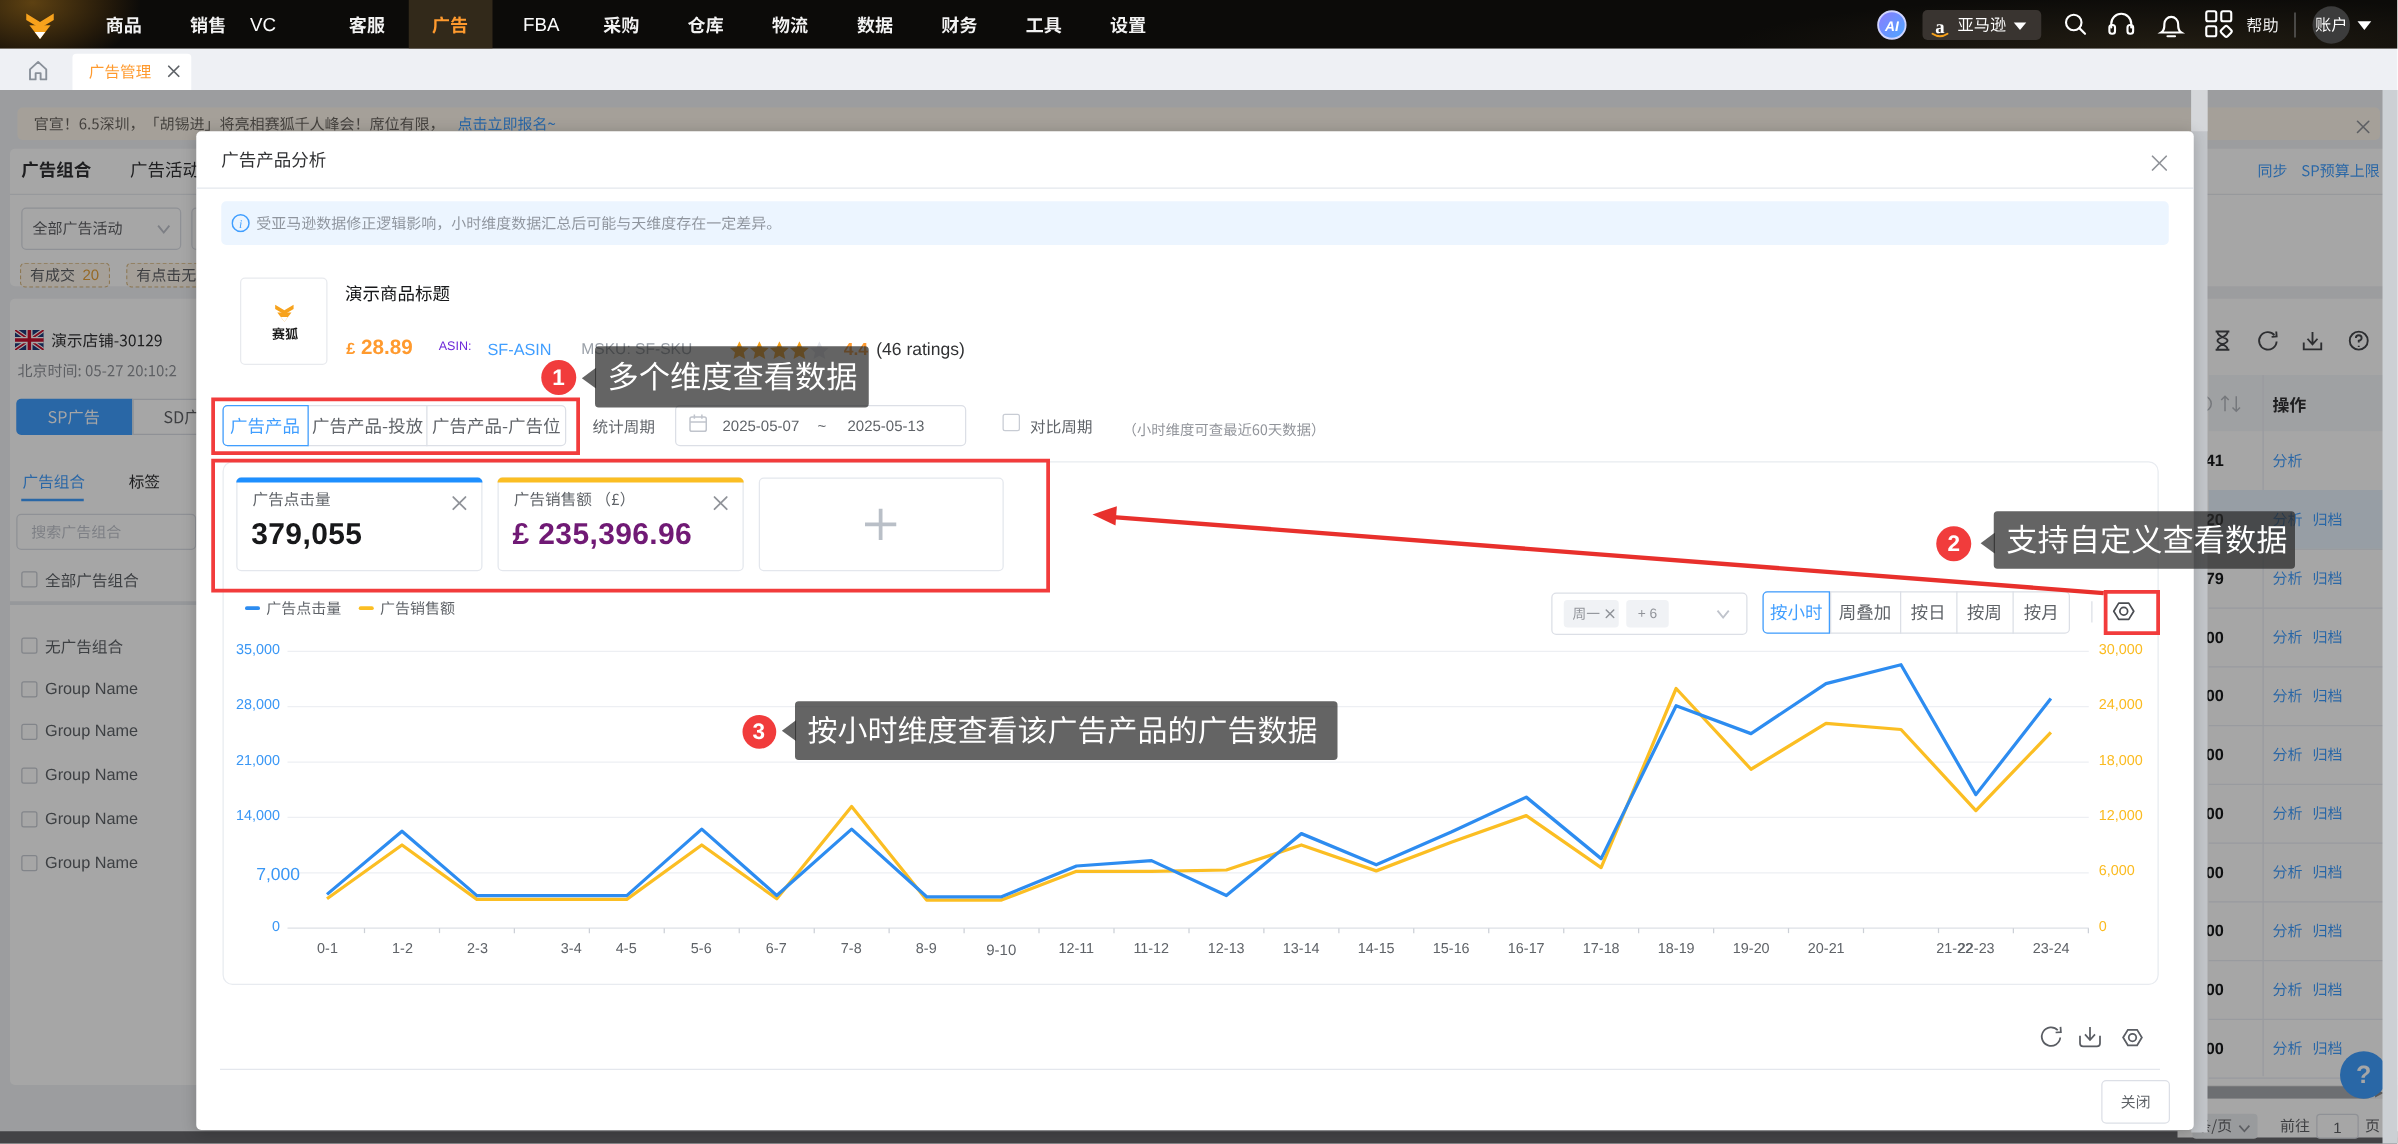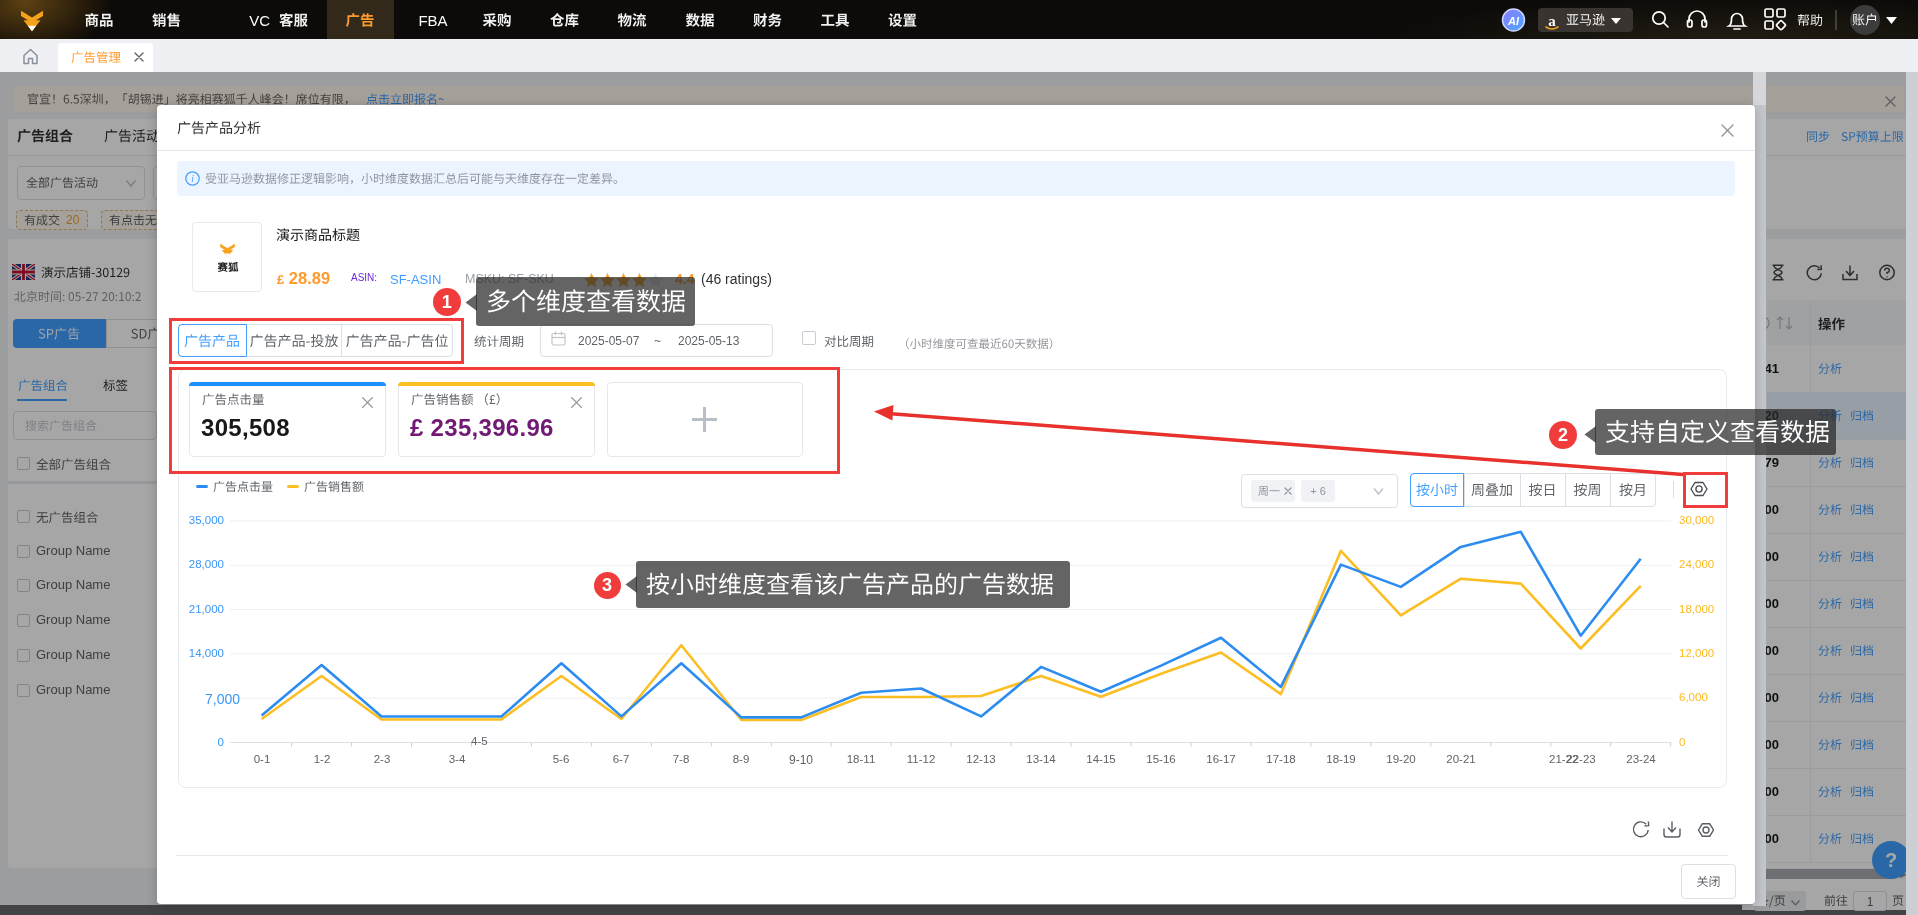--- a/index.html
+++ b/index.html
@@ -365,21 +365,21 @@
 <div class="abs" style="left:1906px;top:72px;width:12px;height:843px;background:#ccd0d4;z-index:11"></div>
 <div class="abs" style="left:1753px;top:72px;width:13px;height:834px;background:#c3c6ca;z-index:11"></div>
 <div class="abs" style="left:1753px;top:72px;width:13px;height:33px;background:#d5d7da;z-index:11"></div>
 <div class="abs" style="left:0;top:0;width:1918px;height:39px;background:radial-gradient(120px 75px at 26px 2px,rgba(206,140,30,.42),rgba(120,75,14,.18) 55%,rgba(0,0,0,0) 72%),radial-gradient(500px 60px at 1730px 39px,rgba(85,70,40,.30),rgba(0,0,0,0) 70%),#0c0b09"></div>
 <svg class="abs" style="left:19px;top:10px" width="26" height="22" viewBox="0 0 30 26">
 <path d="M2 1 L15 9 L28 1 L28 7 L15 15 L2 7 Z" fill="#f7a21c"></path>
 <path d="M5 12 L25 12 L15 25 Z" fill="#f7a21c"></path>
 <path d="M10 18.5 L20 18.5 L15 25 Z" fill="#fff"></path>
   </svg>
 <div class="abs" style="left:327px;top:0;width:67px;height:39px;background:#32291a"></div>
-<div class="abs" style="left:230px;top:12px;width:80px;margin-left:-40px;text-align:right;font-size:15px;color:#fdfdfd">VC</div>
+<div class="abs" style="left:240px;top:12px;width:80px;margin-left:-40px;text-align:left;font-size:15px;color:#fdfdfd">VC</div>
 <div class="abs" style="left:433px;top:12px;width:80px;margin-left:-40px;text-align:center;font-size:15px;color:#fdfdfd">FBA</div>
 <svg class="abs" style="left:1498px;top:4px" width="410" height="32" viewBox="0 0 410 32">
 <defs>
       <linearGradient id="aigr" x1="0" y1="0" x2="1" y2="1">
 <stop offset="0" stop-color="#8d7bff"></stop>
         <stop offset="1" stop-color="#4aa8ff"></stop>
       </linearGradient>
     </defs>
 <circle cx="15.5" cy="16" r="11" fill="url(#aigr)" stroke="#cfd4ff" stroke-width="1.5"></circle>
 <text x="15.5" y="20.5" font-size="11" font-weight="bold" font-style="italic" fill="#fff" text-anchor="middle" font-family="Liberation Sans">AI</text>
@@ -522,21 +522,21 @@
 <line x1="4.5" y1="0.5" x2="4.5" y2="4" stroke="#c0c4cc" stroke-width="1.2"></line>
 <line x1="10.5" y1="0.5" x2="10.5" y2="4" stroke="#c0c4cc" stroke-width="1.2"></line>
   </svg>
 <div class="abs" style="z-index:21;left:578px;top:334px;font-size:12px;color:#5f6368">2025-05-07</div>
 <div class="abs" style="z-index:21;left:654px;top:334px;font-size:12px;color:#5f6368">~</div>
 <div class="abs" style="z-index:21;left:678px;top:334px;font-size:12px;color:#5f6368">2025-05-13</div>
 <div class="abs" style="z-index:21;left:802px;top:331px;width:14px;height:14px;border:1px solid #c8ccd4;border-radius:2px;background:#fff"></div>
 <div class="abs" style="z-index:21;left:178px;top:369px;width:1549px;height:419px;border:1px solid #e8ebf0;border-radius:8px;background:#fff"></div>
 <div class="abs" style="z-index:21;left:189px;top:382px;width:197px;height:75px;border:1px solid #e4e7ed;border-radius:4px;background:#fff"></div>
 <div class="abs" style="z-index:21;left:189px;top:382px;width:197px;height:4px;background:#1e8fff;border-radius:4px 4px 0 0"></div>
-<div class="abs" style="z-index:21;left:201px;top:414px;font-size:24px;font-weight:bold;color:#17181a;letter-spacing:.3px">305,508</div>
+<div class="abs" style="z-index:21;left:201px;top:414px;font-size:24px;font-weight:bold;color:#17181a;letter-spacing:.3px">379,055</div>
 <svg class="abs" style="left:361px;top:396px;z-index:21" width="13" height="13" viewBox="0 0 12 12">
 <path d="M1.5 1.5 L10.5 10.5 M10.5 1.5 L1.5 10.5" stroke="#909399" stroke-width="1.3" stroke-linecap="round"></path>
   </svg>
 <div class="abs" style="z-index:21;left:398px;top:382px;width:197px;height:75px;border:1px solid #e4e7ed;border-radius:4px;background:#fff"></div>
 <div class="abs" style="z-index:21;left:398px;top:382px;width:197px;height:4px;background:#fbbe23;border-radius:4px 4px 0 0"></div>
 <div class="abs" style="z-index:21;left:410px;top:414px;font-size:24px;font-weight:bold;color:#701a75;letter-spacing:.3px">£ 235,396.96</div>
 <svg class="abs" style="left:570px;top:396px;z-index:21" width="13" height="13" viewBox="0 0 12 12">
 <path d="M1.5 1.5 L10.5 10.5 M10.5 1.5 L1.5 10.5" stroke="#909399" stroke-width="1.3" stroke-linecap="round"></path>
   </svg>
 <div class="abs" style="z-index:21;left:607px;top:382px;width:196px;height:75px;border:1px solid #e4e7ed;border-radius:4px;background:#fff"></div>
@@ -607,27 +607,27 @@
 <div class="abs" style="z-index:21;left:1679px;top:514px;width:47px;font-size:11.5px;color:#fbbb20">30,000</div>
 <div class="abs" style="z-index:21;left:1679px;top:558px;width:47px;font-size:11.5px;color:#fbbb20">24,000</div>
 <div class="abs" style="z-index:21;left:1679px;top:603px;width:47px;font-size:11.5px;color:#fbbb20">18,000</div>
 <div class="abs" style="z-index:21;left:1679px;top:647px;width:47px;font-size:11.5px;color:#fbbb20">12,000</div>
 <div class="abs" style="z-index:21;left:1679px;top:691px;width:47px;font-size:11.5px;color:#fbbb20">6,000</div>
 <div class="abs" style="z-index:21;left:1679px;top:736px;width:47px;font-size:11.5px;color:#fbbb20">0</div>
 <div class="abs" style="z-index:21;left:232px;top:753px;width:60px;text-align:center;font-size:11.5px;color:#5f6368">0-1</div>
 <div class="abs" style="z-index:21;left:292px;top:753px;width:60px;text-align:center;font-size:11.5px;color:#5f6368">1-2</div>
 <div class="abs" style="z-index:21;left:352px;top:753px;width:60px;text-align:center;font-size:11.5px;color:#5f6368">2-3</div>
 <div class="abs" style="z-index:21;left:427px;top:753px;width:60px;text-align:center;font-size:11.5px;color:#5f6368">3-4</div>
-<div class="abs" style="z-index:21;left:471px;top:735px;width:60px;font-size:11.5px;color:#5f6368">4-5</div>
+<div class="abs" style="z-index:21;left:471px;top:753px;width:60px;text-align:center;font-size:11.5px;color:#5f6368">4-5</div>
 <div class="abs" style="z-index:21;left:531px;top:753px;width:60px;text-align:center;font-size:11.5px;color:#5f6368">5-6</div>
 <div class="abs" style="z-index:21;left:591px;top:753px;width:60px;text-align:center;font-size:11.5px;color:#5f6368">6-7</div>
 <div class="abs" style="z-index:21;left:651px;top:753px;width:60px;text-align:center;font-size:11.5px;color:#5f6368">7-8</div>
 <div class="abs" style="z-index:21;left:711px;top:753px;width:60px;text-align:center;font-size:11.5px;color:#5f6368">8-9</div>
 <div class="abs" style="z-index:21;left:771px;top:753px;width:60px;text-align:center;font-size:12px;color:#5f6368">9-10</div>
-<div class="abs" style="z-index:21;left:831px;top:753px;width:60px;text-align:center;font-size:11.5px;color:#5f6368">18-11</div>
+<div class="abs" style="z-index:21;left:831px;top:753px;width:60px;text-align:center;font-size:11.5px;color:#5f6368">12-11</div>
 <div class="abs" style="z-index:21;left:891px;top:753px;width:60px;text-align:center;font-size:11.5px;color:#5f6368">11-12</div>
 <div class="abs" style="z-index:21;left:951px;top:753px;width:60px;text-align:center;font-size:11.5px;color:#5f6368">12-13</div>
 <div class="abs" style="z-index:21;left:1011px;top:753px;width:60px;text-align:center;font-size:11.5px;color:#5f6368">13-14</div>
 <div class="abs" style="z-index:21;left:1071px;top:753px;width:60px;text-align:center;font-size:11.5px;color:#5f6368">14-15</div>
 <div class="abs" style="z-index:21;left:1131px;top:753px;width:60px;text-align:center;font-size:11.5px;color:#5f6368">15-16</div>
 <div class="abs" style="z-index:21;left:1191px;top:753px;width:60px;text-align:center;font-size:11.5px;color:#5f6368">16-17</div>
 <div class="abs" style="z-index:21;left:1251px;top:753px;width:60px;text-align:center;font-size:11.5px;color:#5f6368">17-18</div>
 <div class="abs" style="z-index:21;left:1311px;top:753px;width:60px;text-align:center;font-size:11.5px;color:#5f6368">18-19</div>
 <div class="abs" style="z-index:21;left:1371px;top:753px;width:60px;text-align:center;font-size:11.5px;color:#5f6368">19-20</div>
 <div class="abs" style="z-index:21;left:1431px;top:753px;width:60px;text-align:center;font-size:11.5px;color:#5f6368">20-21</div>

